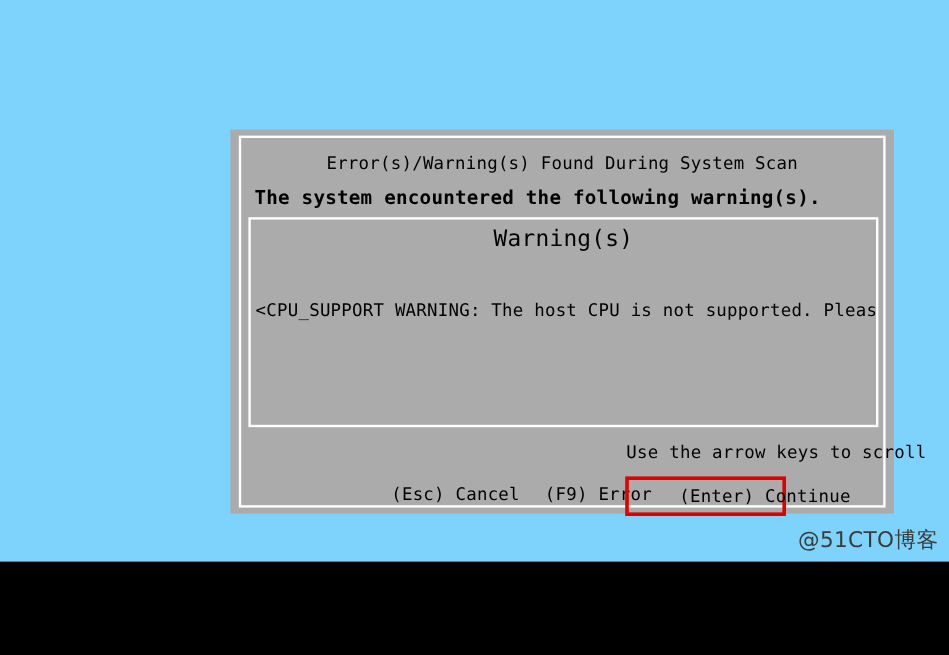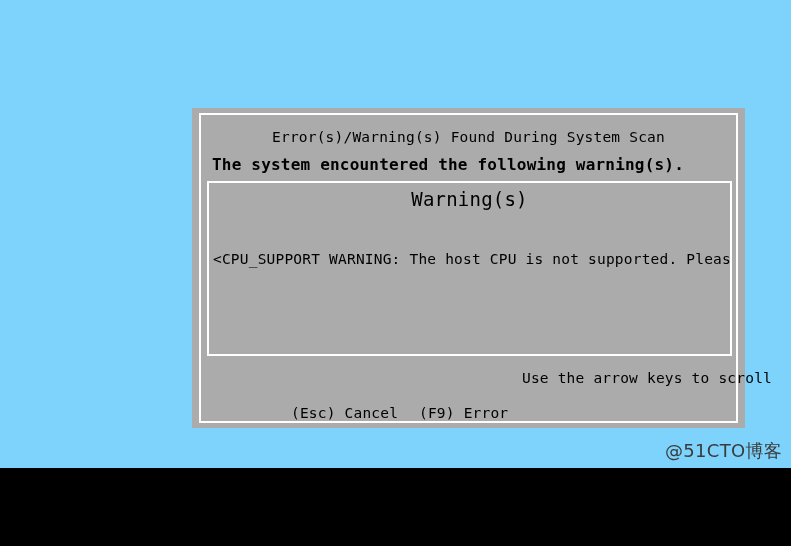--- a/index.html
+++ b/index.html
@@ -143,20 +143,21 @@
     font-size: 14.5px;
     line-height: 16px;
     letter-spacing: 0.2px;
     color: #000000;
     white-space: pre;
     background: transparent;
     border: none;
     padding: 0;
     font-family: inherit;
     cursor: default;
+    margin-left: 35px;
   }
   #btn-cancel { left: 90px;  top: 4px; }
   #btn-back   { left: 218px; top: 4px; }
 
   
   #btn-continue-wrap {
     position: absolute;
     left: 320px;
     top: -4px;
     width: 134px;
@@ -203,20 +204,23 @@
         </div>
       </div>
 
       <div id="scroll-hint">Use the arrow keys to scroll</div>
 
       <div id="footer-actions">
         <div class="action-btn" id="btn-cancel">(Esc) Cancel</div>
 
         <div class="action-btn" id="btn-back">(F9) Error</div>
 
+        <div id="btn-continue-wrap">
+          <div class="action-btn" id="btn-continue">(Enter) Continue</div>
+        </div>
       </div>
 
     </div>
   </div>
 
   <div id="watermark">@51CTO博客</div>
 
 </div>
 
 </body></html>

